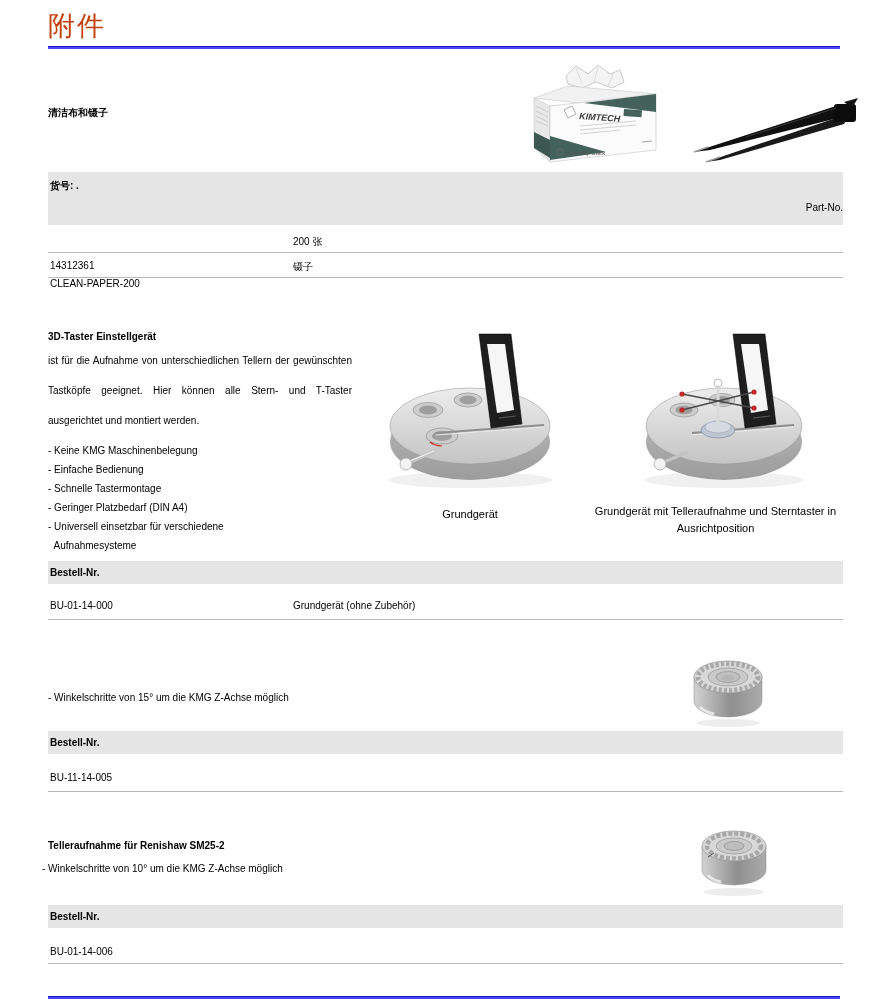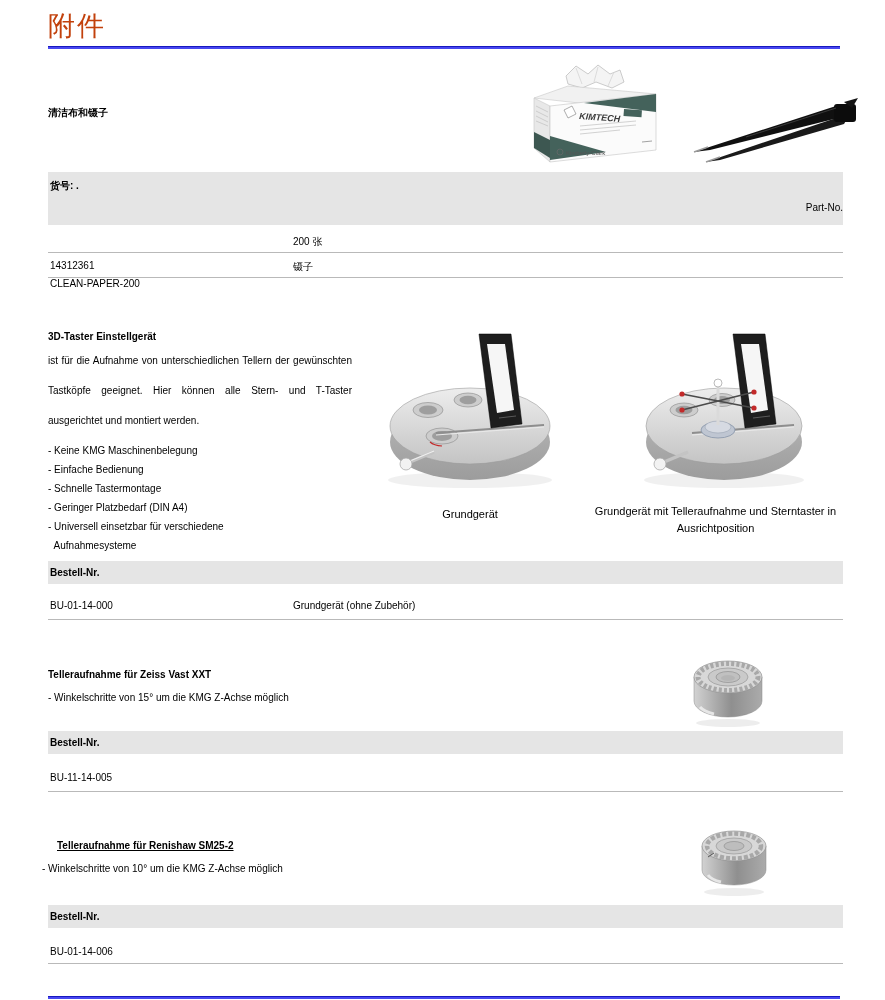--- a/index.html
+++ b/index.html
@@ -137,21 +137,20 @@
   </svg>
   <div class="abs cap" style="left:593px;top:503px;width:245px;">Grundgerät mit Telleraufnahme und Sterntaster in Ausrichtposition</div>
 
   <div class="abs bar" style="left:48px;top:561px;width:795px;height:23px;padding:2px 0 0 2px;box-sizing:border-box;">
     <div class="t b">Bestell-Nr.</div>
   </div>
   <div class="abs t" style="left:50px;top:596px;">BU-01-14-000</div>
   <div class="abs t" style="left:293px;top:596px;">Grundgerät (ohne Zubehör)</div>
   <div class="abs hline" style="left:48px;top:619px;width:795px;"></div>
 
-  <div class="abs t b" style="left:48px;top:665px;">Telleraufnahme für Zeiss Vast XXT</div>
   <div class="abs t" style="left:48px;top:688px;">- Winkelschritte von 15° um die KMG Z-Achse möglich</div>
 
   <svg class="abs" style="left:678px;top:641px;" width="100" height="88" viewBox="0 0 100 88">
     <defs>
       <linearGradient id="kside" x1="0" y1="0" x2="1" y2="0">
         <stop offset="0" stop-color="#D2D2D2"></stop>
           <stop offset="0.55" stop-color="#8F8F8F"></stop>
           <stop offset="1" stop-color="#ABABAB"></stop>
       </linearGradient>
     </defs>
@@ -164,21 +163,21 @@
     <ellipse cx="50" cy="36" rx="12" ry="5.5" fill="#C0C0C0" stroke="#909090" stroke-width="0.7"></ellipse>
     <ellipse cx="50" cy="37" rx="7" ry="3" fill="#B5B5B5"></ellipse>
   </svg>
 
   <div class="abs bar" style="left:48px;top:731px;width:795px;height:23px;padding:2px 0 0 2px;box-sizing:border-box;">
     <div class="t b">Bestell-Nr.</div>
   </div>
   <div class="abs t" style="left:50px;top:768px;">BU-11-14-005</div>
   <div class="abs hline" style="left:48px;top:791px;width:795px;"></div>
 
-  <div class="abs t b" style="left:57px;top:836px;text-decoration:underline;">Telleraufnahme für Renishaw SM25-2</div>
+  <div class="abs t b" style="left:48px;top:836px;">Telleraufnahme für Renishaw SM25-2</div>
   <div class="abs t" style="left:42px;top:859px;">- Winkelschritte von 10° um die KMG Z-Achse möglich</div>
 
   <svg class="abs" style="left:688px;top:812px;" width="92" height="86" viewBox="0 0 92 86">
     <ellipse cx="46" cy="80" rx="30" ry="4" fill="rgba(0,0,0,0.07)"></ellipse>
     <path d="M14,34 L14,58 A32,15 0 0 0 78,58 L78,34" fill="url(#kside)" stroke="#8A8A8A" stroke-width="0.5"></path>
     <path d="M20,63 A28,12 0 0 0 33,70" stroke="#EFEFEF" stroke-width="3" fill="none" opacity="0.85"></path>
     <ellipse cx="46" cy="34" rx="32" ry="15" fill="#D8D8D8" stroke="#909090" stroke-width="0.7"></ellipse>
     <ellipse cx="46" cy="34" rx="27" ry="12.5" fill="none" stroke="#A8A8A8" stroke-width="4.5" stroke-dasharray="4 2"></ellipse>
     <ellipse cx="46" cy="34" rx="18" ry="8" fill="#CACACA" stroke="#989898" stroke-width="0.7"></ellipse>
     <ellipse cx="46" cy="34" rx="10" ry="4.5" fill="#BDBDBD" stroke="#909090" stroke-width="0.7"></ellipse>

